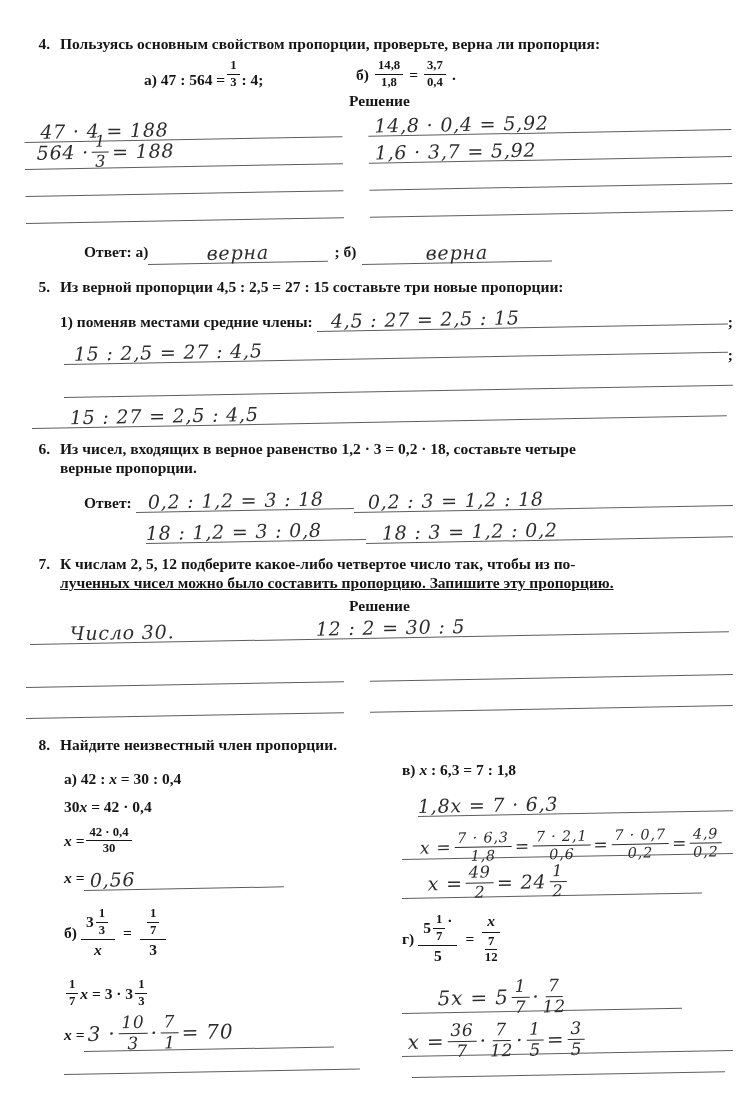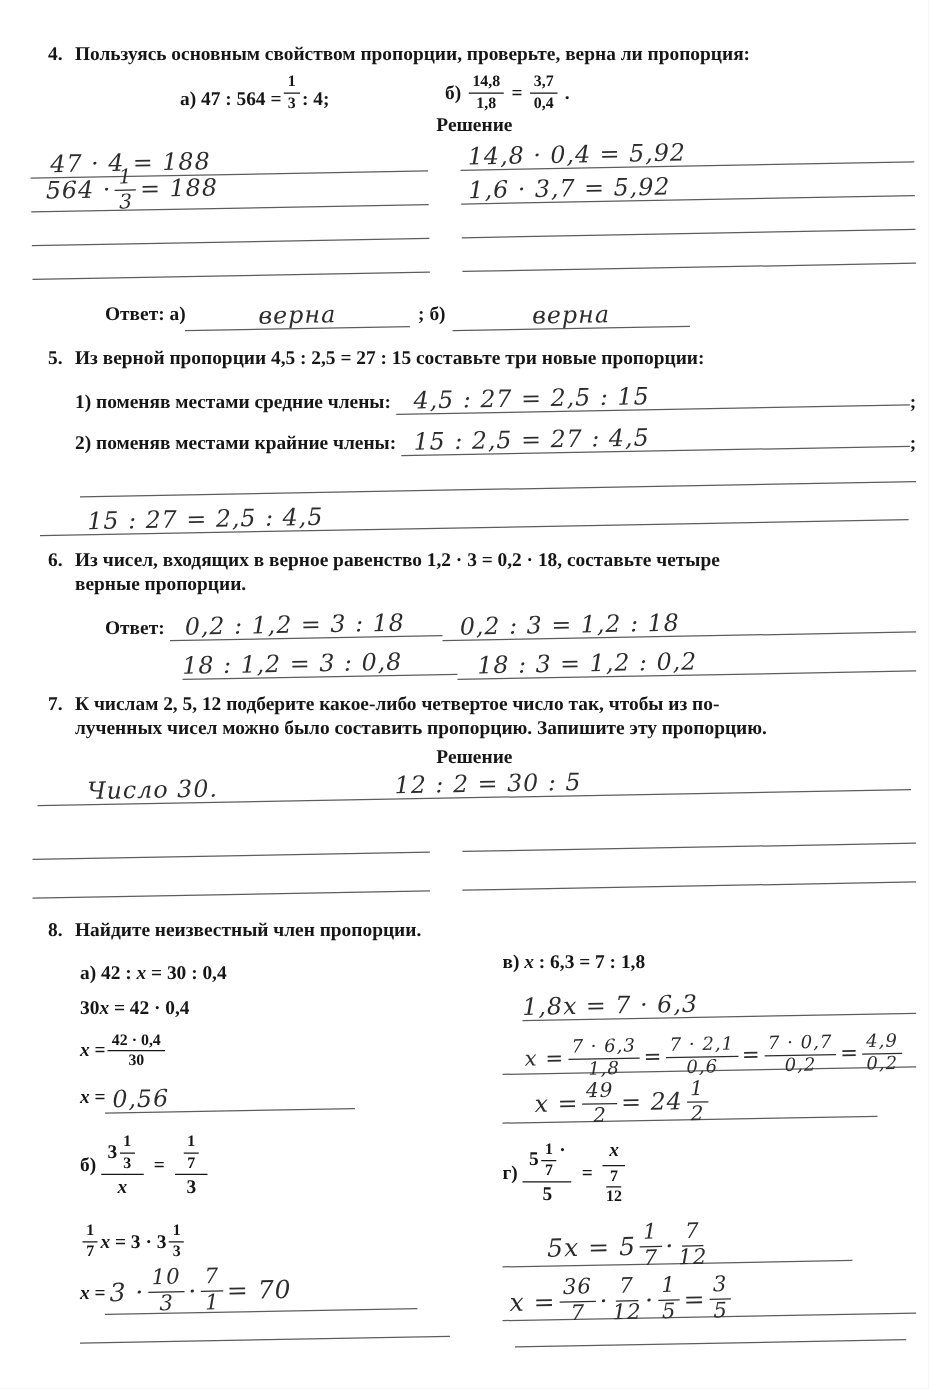--- a/index.html
+++ b/index.html
@@ -137,21 +137,20 @@
       <span class="ttext">Из верной пропорции 4,5 : 2,5 = 27 : 15 составьте три новые пропорции:</span>
     </div>
     <div class="lrow" style="margin:8px 0 2px 34px;">
       <span>1) поменяв местами средние члены:</span>
       <span class="seg tilt" style="flex:1;margin-left:4px;">
           <span class="hw" style="margin-left:14px;">4,5 : 27 = 2,5 : 15</span>
         </span>
       <span>;</span>
     </div>
     <div class="lrow" style="margin:6px 0 2px 34px;">
-      <span>2) поменяв местами крайние члены:</span>
       <span class="seg tilt" style="flex:1;margin-left:4px;">
           <span class="hw" style="margin-left:10px;">15 : 2,5 = 27 : 4,5</span>
         </span>
       <span>;</span>
     </div>
     <div class="lrow" style="margin:6px 0 0 34px;">
       <span class="seg tilt" style="flex:1;margin-left:4px;"></span>
     </div>
     <div class="seg tilt" style="margin:4px 6px 0 6px;">
       <span class="hw" style="margin-left:38px;">15 : 27 = 2,5 : 4,5</span>
@@ -181,21 +180,21 @@
           <span class="hw" style="margin-left:16px;">18 : 3 = 1,2 : 0,2</span>
         </span>
     </div>
   </section>
 
   <section style="margin-top:10px;">
     <div class="task-head" style="margin-bottom:0;">
       <span class="tnum">7.</span>
       <span class="ttext">К числам 2, 5, 12 подберите какое-либо четвертое число так, чтобы из по-</span>
     </div>
-    <div style="margin-left:34px;">лученных чисел можно было составить пропорцию. Запишите эту пропорцию.</div>
+    <div style="margin-left:34px;text-decoration:underline;">лученных чисел можно было составить пропорцию. Запишите эту пропорцию.</div>
     <div class="center" style="margin:4px 0 2px;">Решение</div>
     <div class="lrow tilt">
       <span class="seg" style="width:290px;border-bottom:none;">
           <span class="hw" style="margin-left:44px;">Число 30.</span>
         </span>
       <span class="seg" style="flex:1;border-bottom:none;">
           <span class="hw">12 : 2 = 30 : 5</span>
         </span>
     </div>
     <div class="rule tilt" style="margin:0 4px;"></div>

